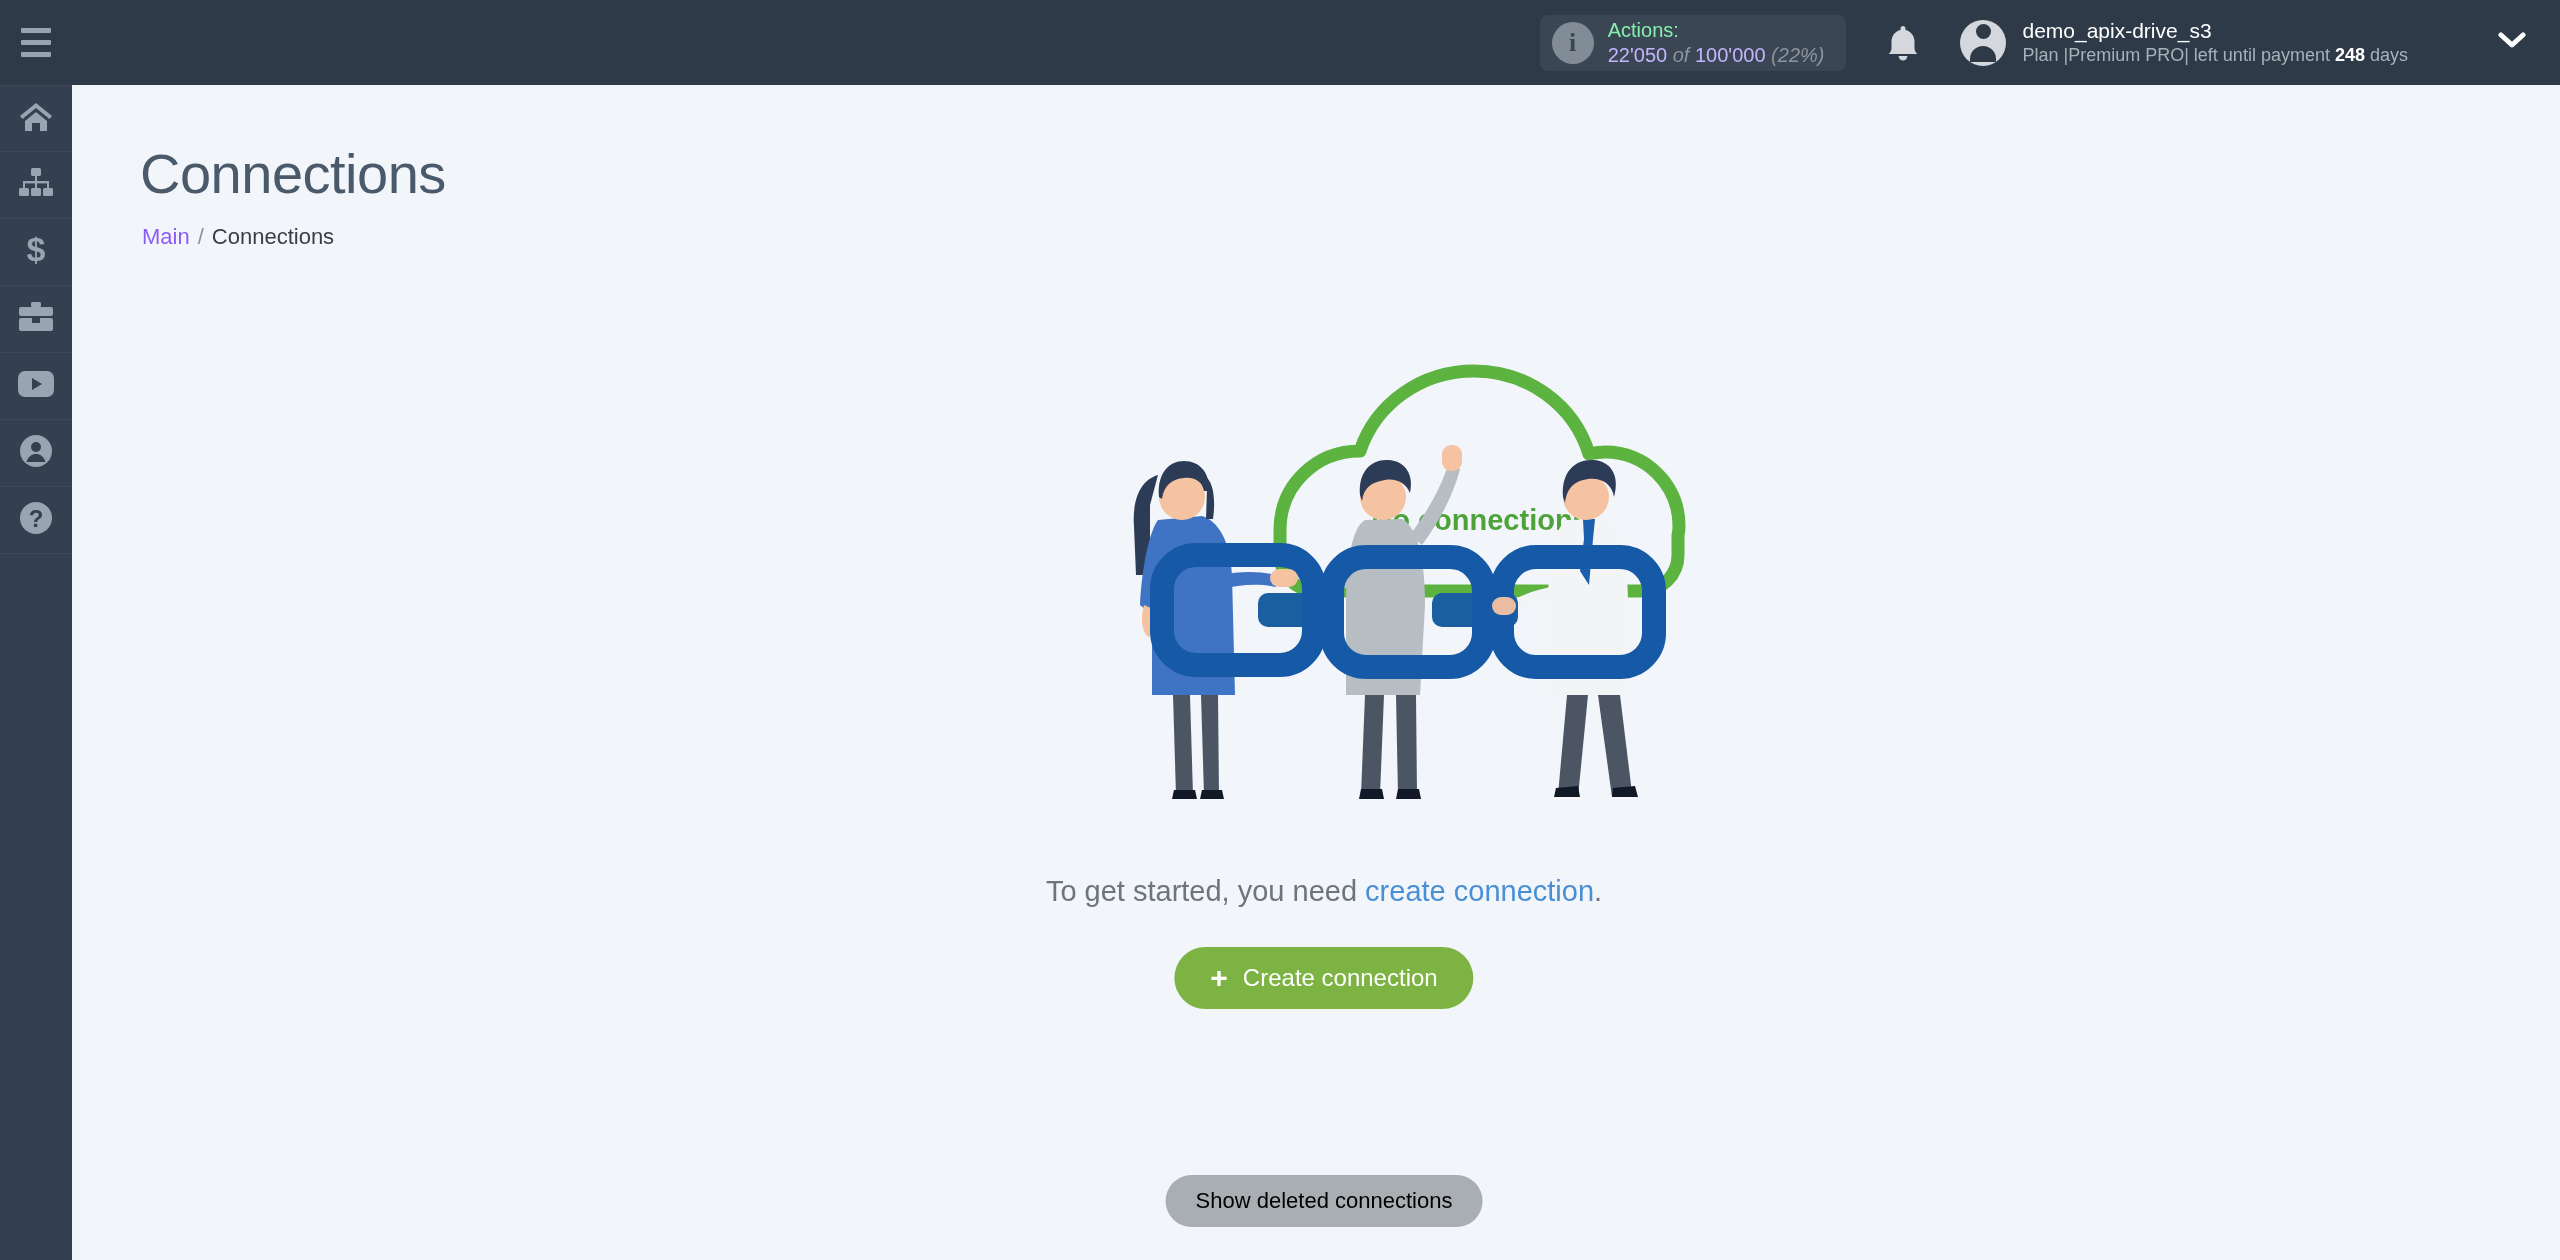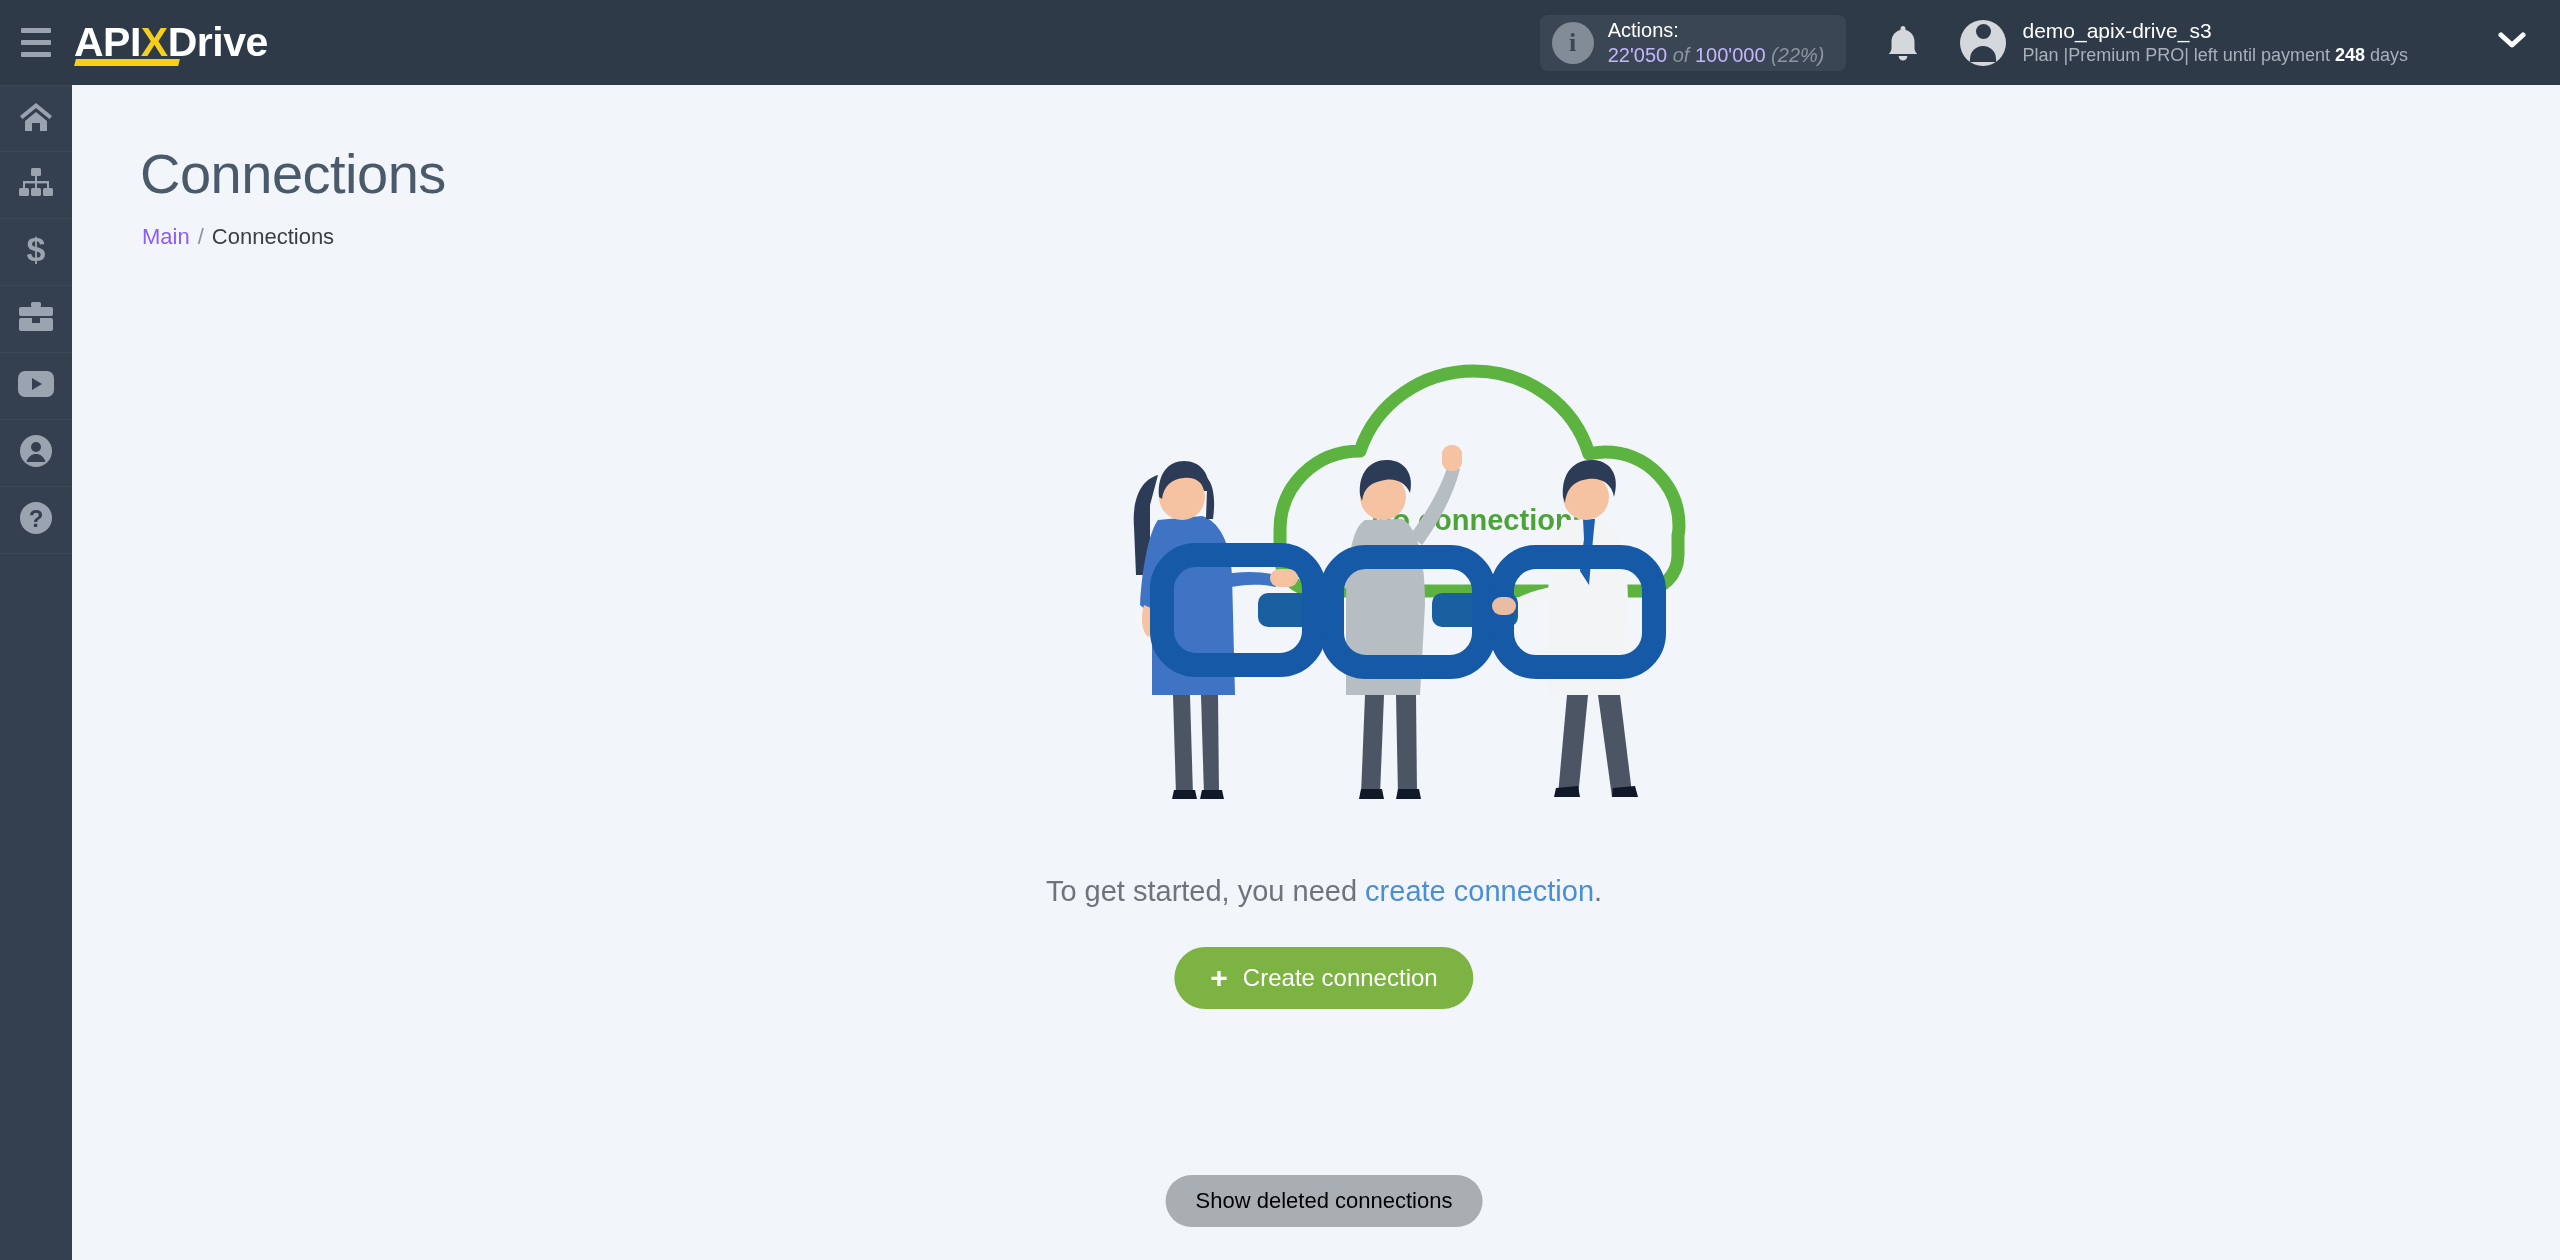--- a/index.html
+++ b/index.html
@@ -65,21 +65,21 @@
   }
   .info-circle {
     width: 42px; height: 42px; border-radius: 50%;
     background: #828c97;
     display: flex; align-items: center; justify-content: center;
     color: #3a4654; font-size: 26px; font-weight: bold;
     font-family: "Liberation Serif", serif;
     flex: none;
   }
   .actions-lines { display: flex; flex-direction: column; line-height: 1.25; }
-  .actions-title { font-size: 20px; color: #ffffff; }
+  .actions-title { font-size: 20px; color: #86efac; }
   .actions-counts { font-size: 20px; color: #8d959e; }
   .actions-counts .green { color: #c4b5fd; }
   .actions-counts .ital { font-style: italic; }
 
   .bell {
     width: 46px; height: 46px;
     margin-right: 34px;
     display: flex; align-items: center; justify-content: center;
     cursor: pointer; flex: none;
   }
@@ -196,26 +196,20 @@
 <body>
 
 <div class="header">
 
   <div class="hamburger">
     <span></span>
     <span></span>
     <span></span>
   </div>
 
-  <div class="logo">
-    <div class="logo-text">
-      <span>API</span><span class="xch">X</span><span>Drive</span>
-      <span class="logo-underline"></span>
-    </div>
-  </div>
 
   <div class="header-spacer"></div>
 
   <div class="actions-badge">
     <div class="info-circle">i</div>
     <div class="actions-lines">
       <div class="actions-title">Actions:</div>
       <div class="actions-counts">
         <span class="green">22'050</span>
         <span class="ital">of</span>

